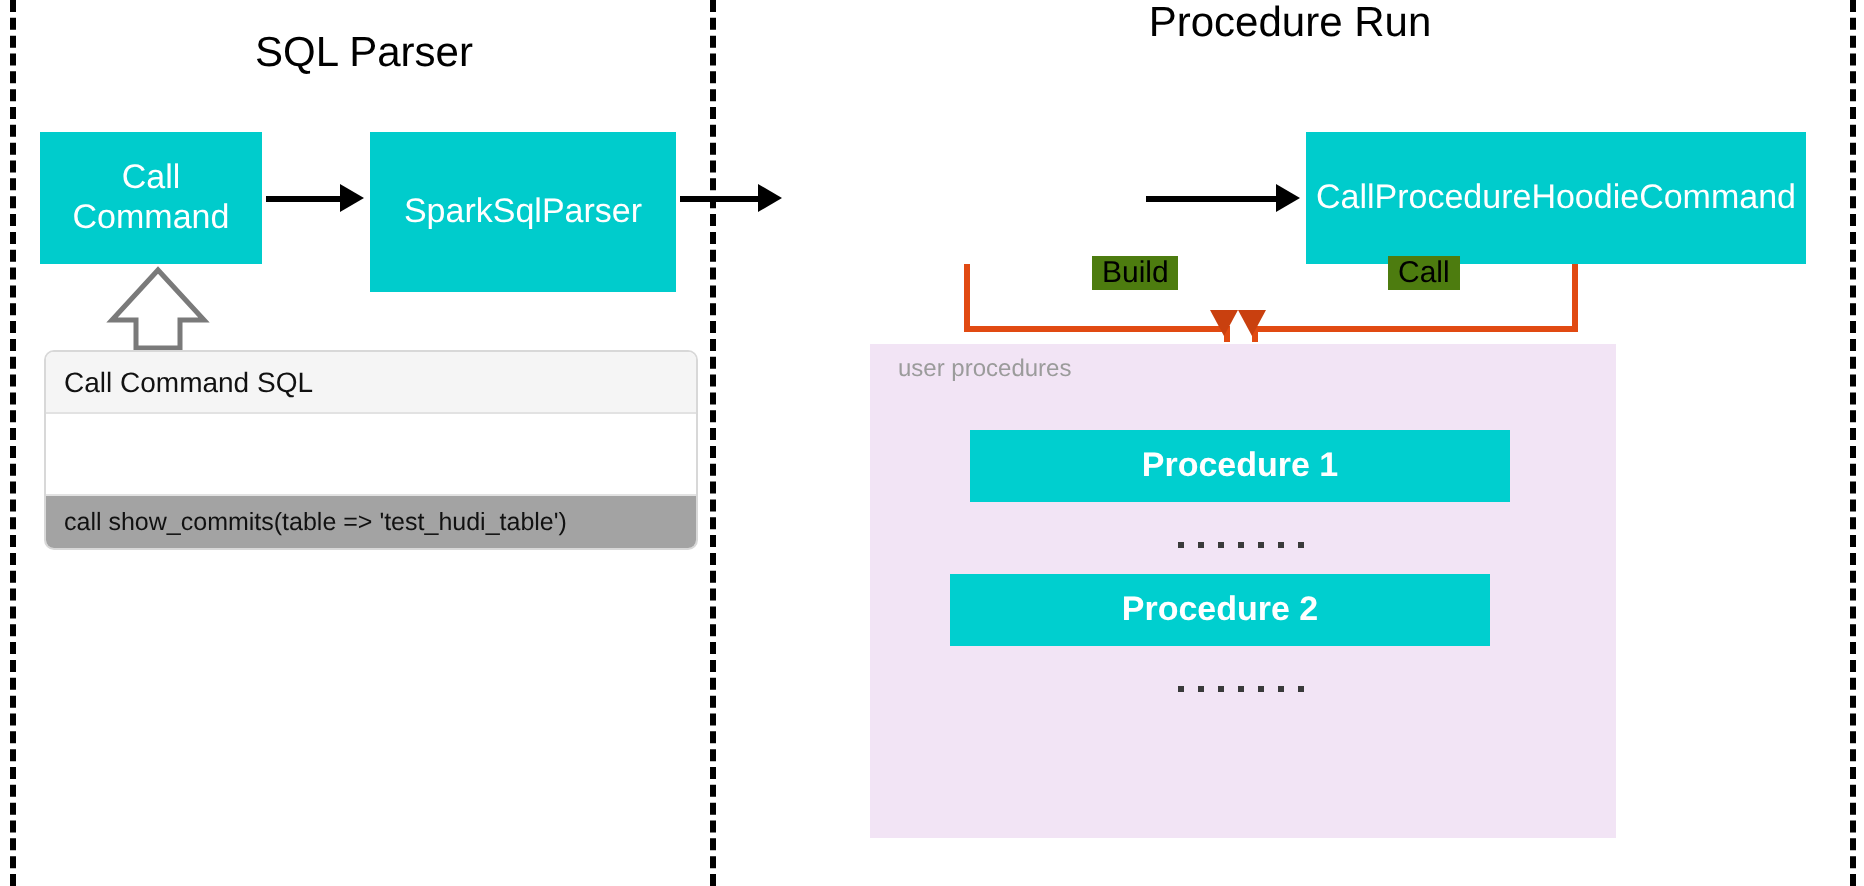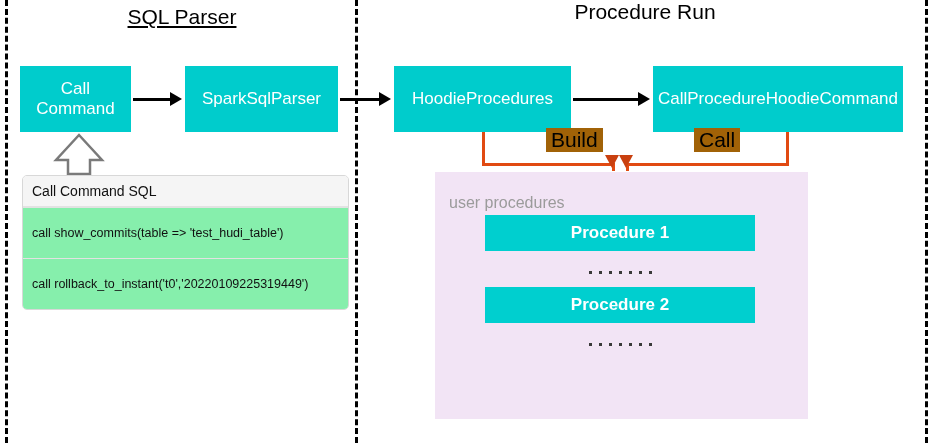--- a/index.html
+++ b/index.html
@@ -77,38 +77,39 @@
   }
   .sql-header {
     background: #f5f5f5;
     border-bottom: 1px solid #e2e2e2;
     font-size: 14px;
     color: #111111;
     padding: 7px 9px;
     box-sizing: border-box;
   }
   .sql-row {
-    background: #86efac;
+    background: #a3a3a3;
     border-top: 1px solid #e2e2e2;
     font-size: 12.5px;
     color: #111111;
-    padding: 18px 9px;
+    padding: 6px 9px;
     box-sizing: border-box;
     white-space: nowrap;
+    margin-top: 40px;
   }
   .userpanel {
     position: absolute;
     background: #F2E4F5;
     box-sizing: border-box;
   }
   .userpanel-label {
     position: absolute;
     left: 14px;
-    top: 22px;
-    font-size: 16px;
+    top: 5px;
+    font-size: 12px;
     color: #9b9b9b;
   }
   .dots {
     position: absolute;
     display: flex;
     justify-content: center;
     gap: 7px;
   }
   .dots i {
     display: block;
@@ -129,48 +130,47 @@
   .conn-head {
     position: absolute;
     width: 0;
     height: 0;
     border-left: 7px solid transparent;
     border-right: 7px solid transparent;
     border-top: 13px solid #C9400F;
   }
   .conn-label {
     position: absolute;
-    font-size: 21px;
+    font-size: 15px;
     color: #000000;
-    background: #a16207;
+    background: #4d7c0f;
     padding: 0 5px;
     white-space: nowrap;
   }
   .hollow-arrow {
     position: absolute;
   }
 </style>
 </head>
 <body>
 
 <div id="canvas">
 
   <div class="vdash" style="left:5px;"></div>
   <div class="vdash" style="left:355px;"></div>
   <div class="vdash" style="left:925px;"></div>
 
-  <div class="section-title" style="left:62px; top:5px; width:240px;text-decoration:underline;">SQL Parser</div>
+  <div class="section-title" style="left:62px; top:15px; width:240px;">SQL Parser</div>
   <div class="section-title" style="left:525px; top:0; width:240px;">Procedure Run</div>
 
   <div class="tealbox" style="left:20px; top:66px; width:111px; height:66px; white-space:pre-line;">Call
 Command</div>
 
-  <div class="tealbox" style="left:185px; top:66px; width:153px; height:66px;text-align:right;">SparkSqlParser</div>
-
-  <div class="tealbox" style="left:394px; top:66px; width:177px; height:66px;">HoodieProcedures</div>
+  <div class="tealbox" style="left:185px; top:66px; width:153px; height:80px;text-align:right;">SparkSqlParser</div>
+
 
   <div class="tealbox" style="left:653px; top:66px; width:250px; height:66px;text-align:center;">CallProcedureHoodieCommand</div>
 
   <div class="arrow-line" style="left:133px; top:98px; width:39px;"></div>
   <div class="arrow-head" style="left:170px; top:92px;"></div>
 
   <div class="arrow-line" style="left:340px; top:98px; width:40px;"></div>
   <div class="arrow-head" style="left:379px; top:92px;"></div>
 
   <div class="arrow-line" style="left:573px; top:98px; width:66px;"></div>
@@ -178,21 +178,20 @@
 
   <div class="hollow-arrow" style="left:52px; top:132px;">
     <svg width="54" height="44" viewBox="0 0 54 44">
       <polygon points="27,3 50,28 38,28 38,42 16,42 16,28 4,28" fill="#ffffff" stroke="#7a7a7a" stroke-width="2.5" stroke-linejoin="miter"></polygon>
     </svg>
   </div>
 
   <div class="sqlpanel" style="left:22px; top:175px; width:327px;">
     <div class="sql-header">Call Command SQL</div>
     <div class="sql-row">call show_commits(table =&gt; 'test_hudi_table')</div>
-    <div class="sql-row">call rollback_to_instant('t0','20220109225319449')</div>
   </div>
 
   <div class="conn-v" style="left:482px; top:132px; height:34px;"></div>
   <div class="conn-h" style="left:482px; top:163px; width:133px;"></div>
   <div class="conn-v" style="left:612px; top:163px; height:8px;"></div>
   <div class="conn-head" style="left:605px; top:155px;"></div>
   <div class="conn-label" style="left:546px; top:128px;">Build</div>
 
   <div class="conn-v" style="left:786px; top:132px; height:34px;"></div>
   <div class="conn-h" style="left:626px; top:163px; width:163px;"></div>
@@ -209,21 +208,21 @@
     <div class="dots" style="left:50px; top:99px; width:270px;">
       <i></i>
         <i></i>
         <i></i>
         <i></i>
         <i></i>
         <i></i>
         <i></i>
     </div>
 
-    <div class="procbox" style="left:50px; top:115px; width:270px; height:36px;">Procedure 2</div>
+    <div class="procbox" style="left:40px; top:115px; width:270px; height:36px;">Procedure 2</div>
 
     <div class="dots" style="left:50px; top:171px; width:270px;">
       <i></i>
         <i></i>
         <i></i>
         <i></i>
         <i></i>
         <i></i>
         <i></i>
     </div>

